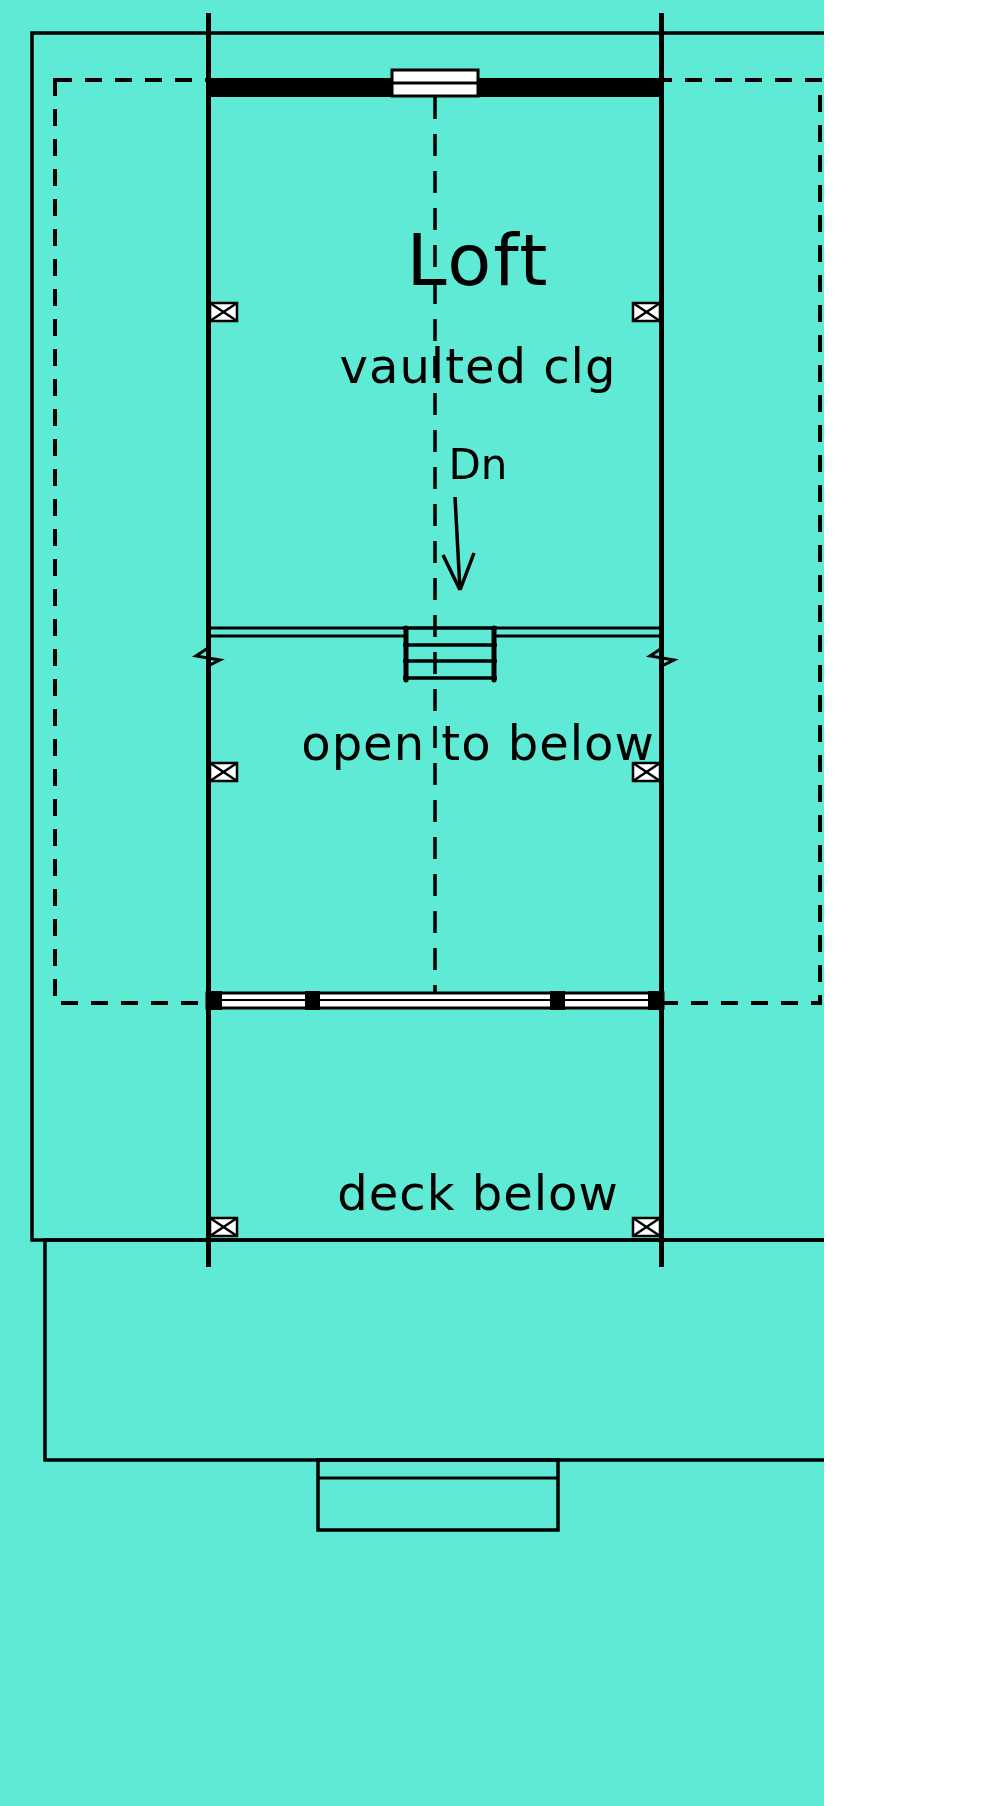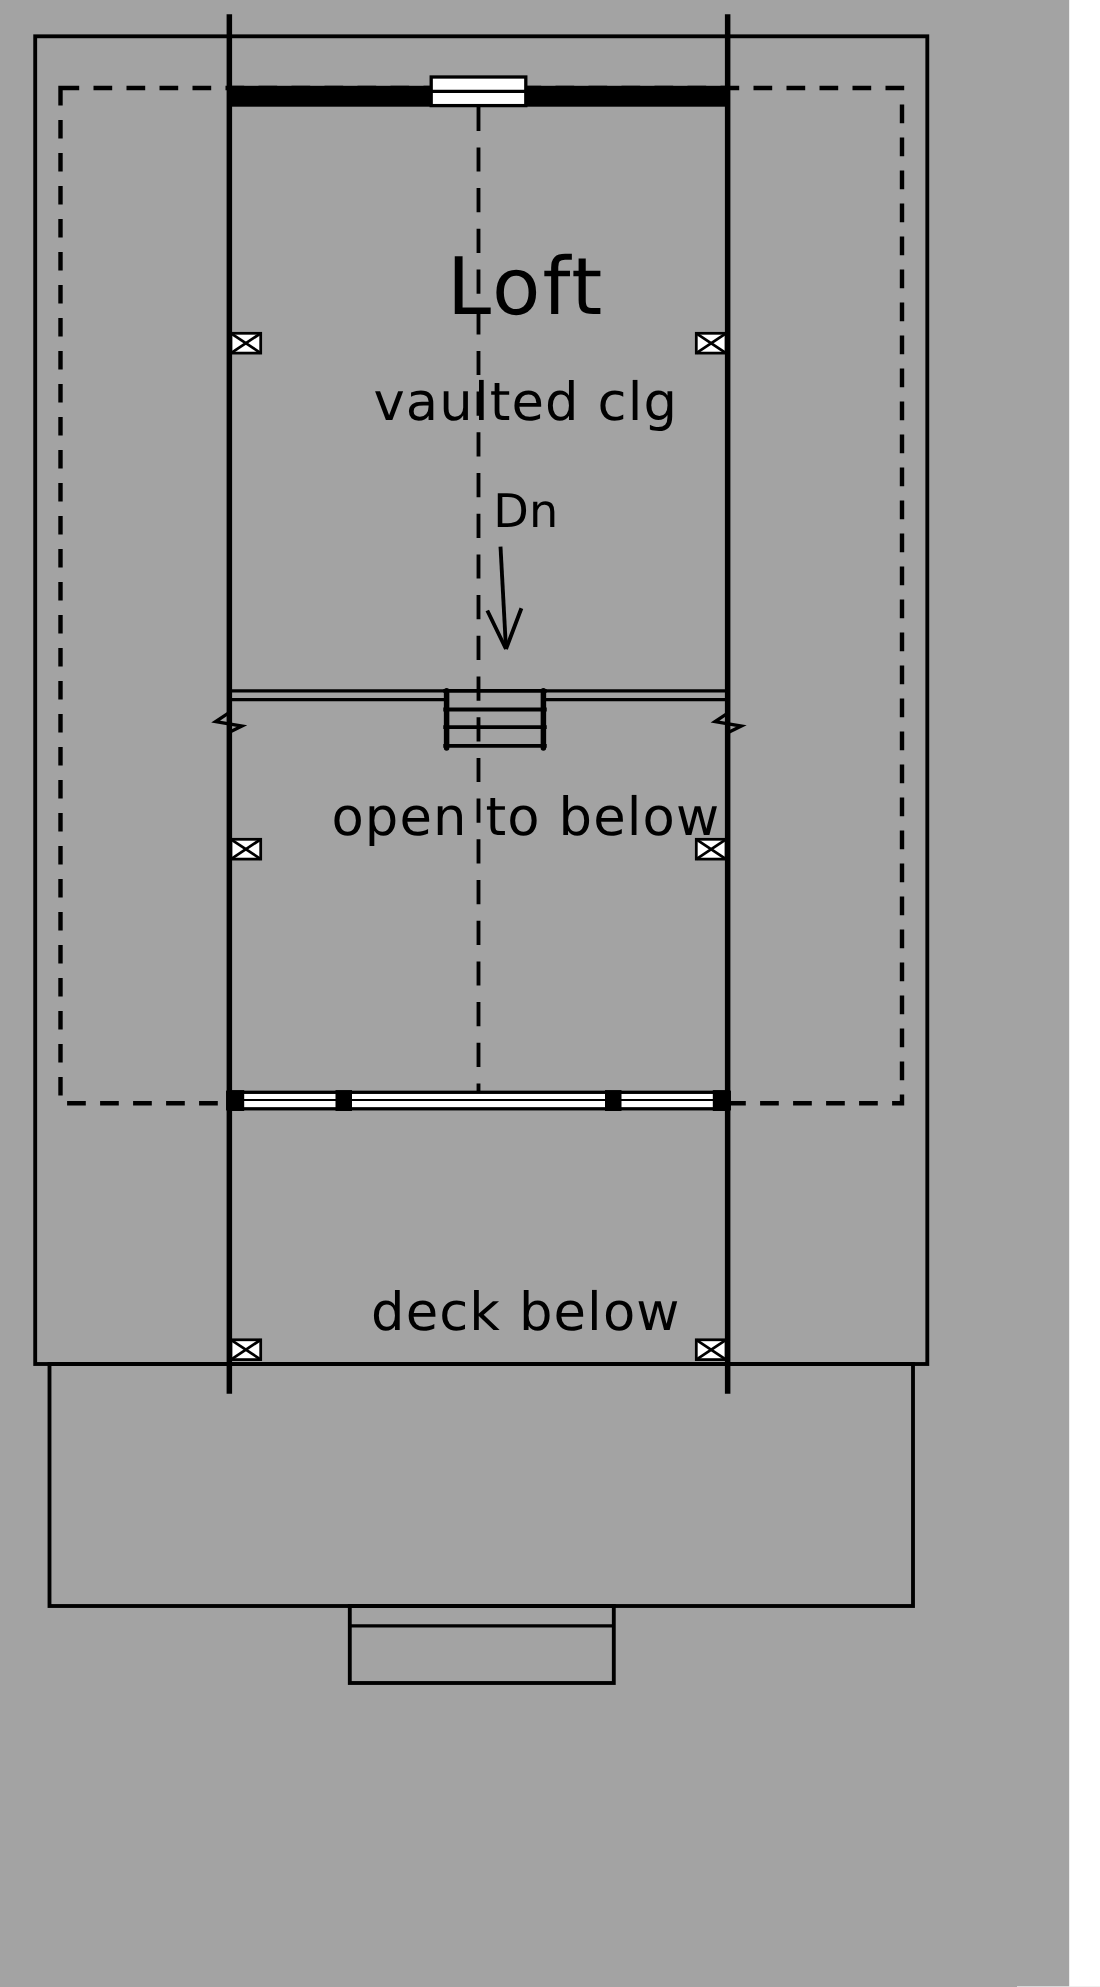--- a/index.html
+++ b/index.html
@@ -1,22 +1,22 @@
 <!DOCTYPE html>
 <html><head>
 <meta charset="utf-8">
 <title>Loft Floor Plan</title>
 <style>
   html,body{margin:0;padding:0;background:#ffffff;}
   body{font-family:"DejaVu Sans", sans-serif;}
   #plan-root{
     position:relative;
-    width:972px;
+    width:824px;
     height:1806px;
-    background:#a3a3a3;
+    background:#5eead4;
     overflow:hidden;
   }
   #plan-svg{position:absolute;left:0;top:0;width:1000px;height:1806px;display:block;}
   .plan-label{
     position:absolute;
     color:#000000;
     font-family:"DejaVu Sans", sans-serif;
     white-space:nowrap;
     user-select:none;
   }

